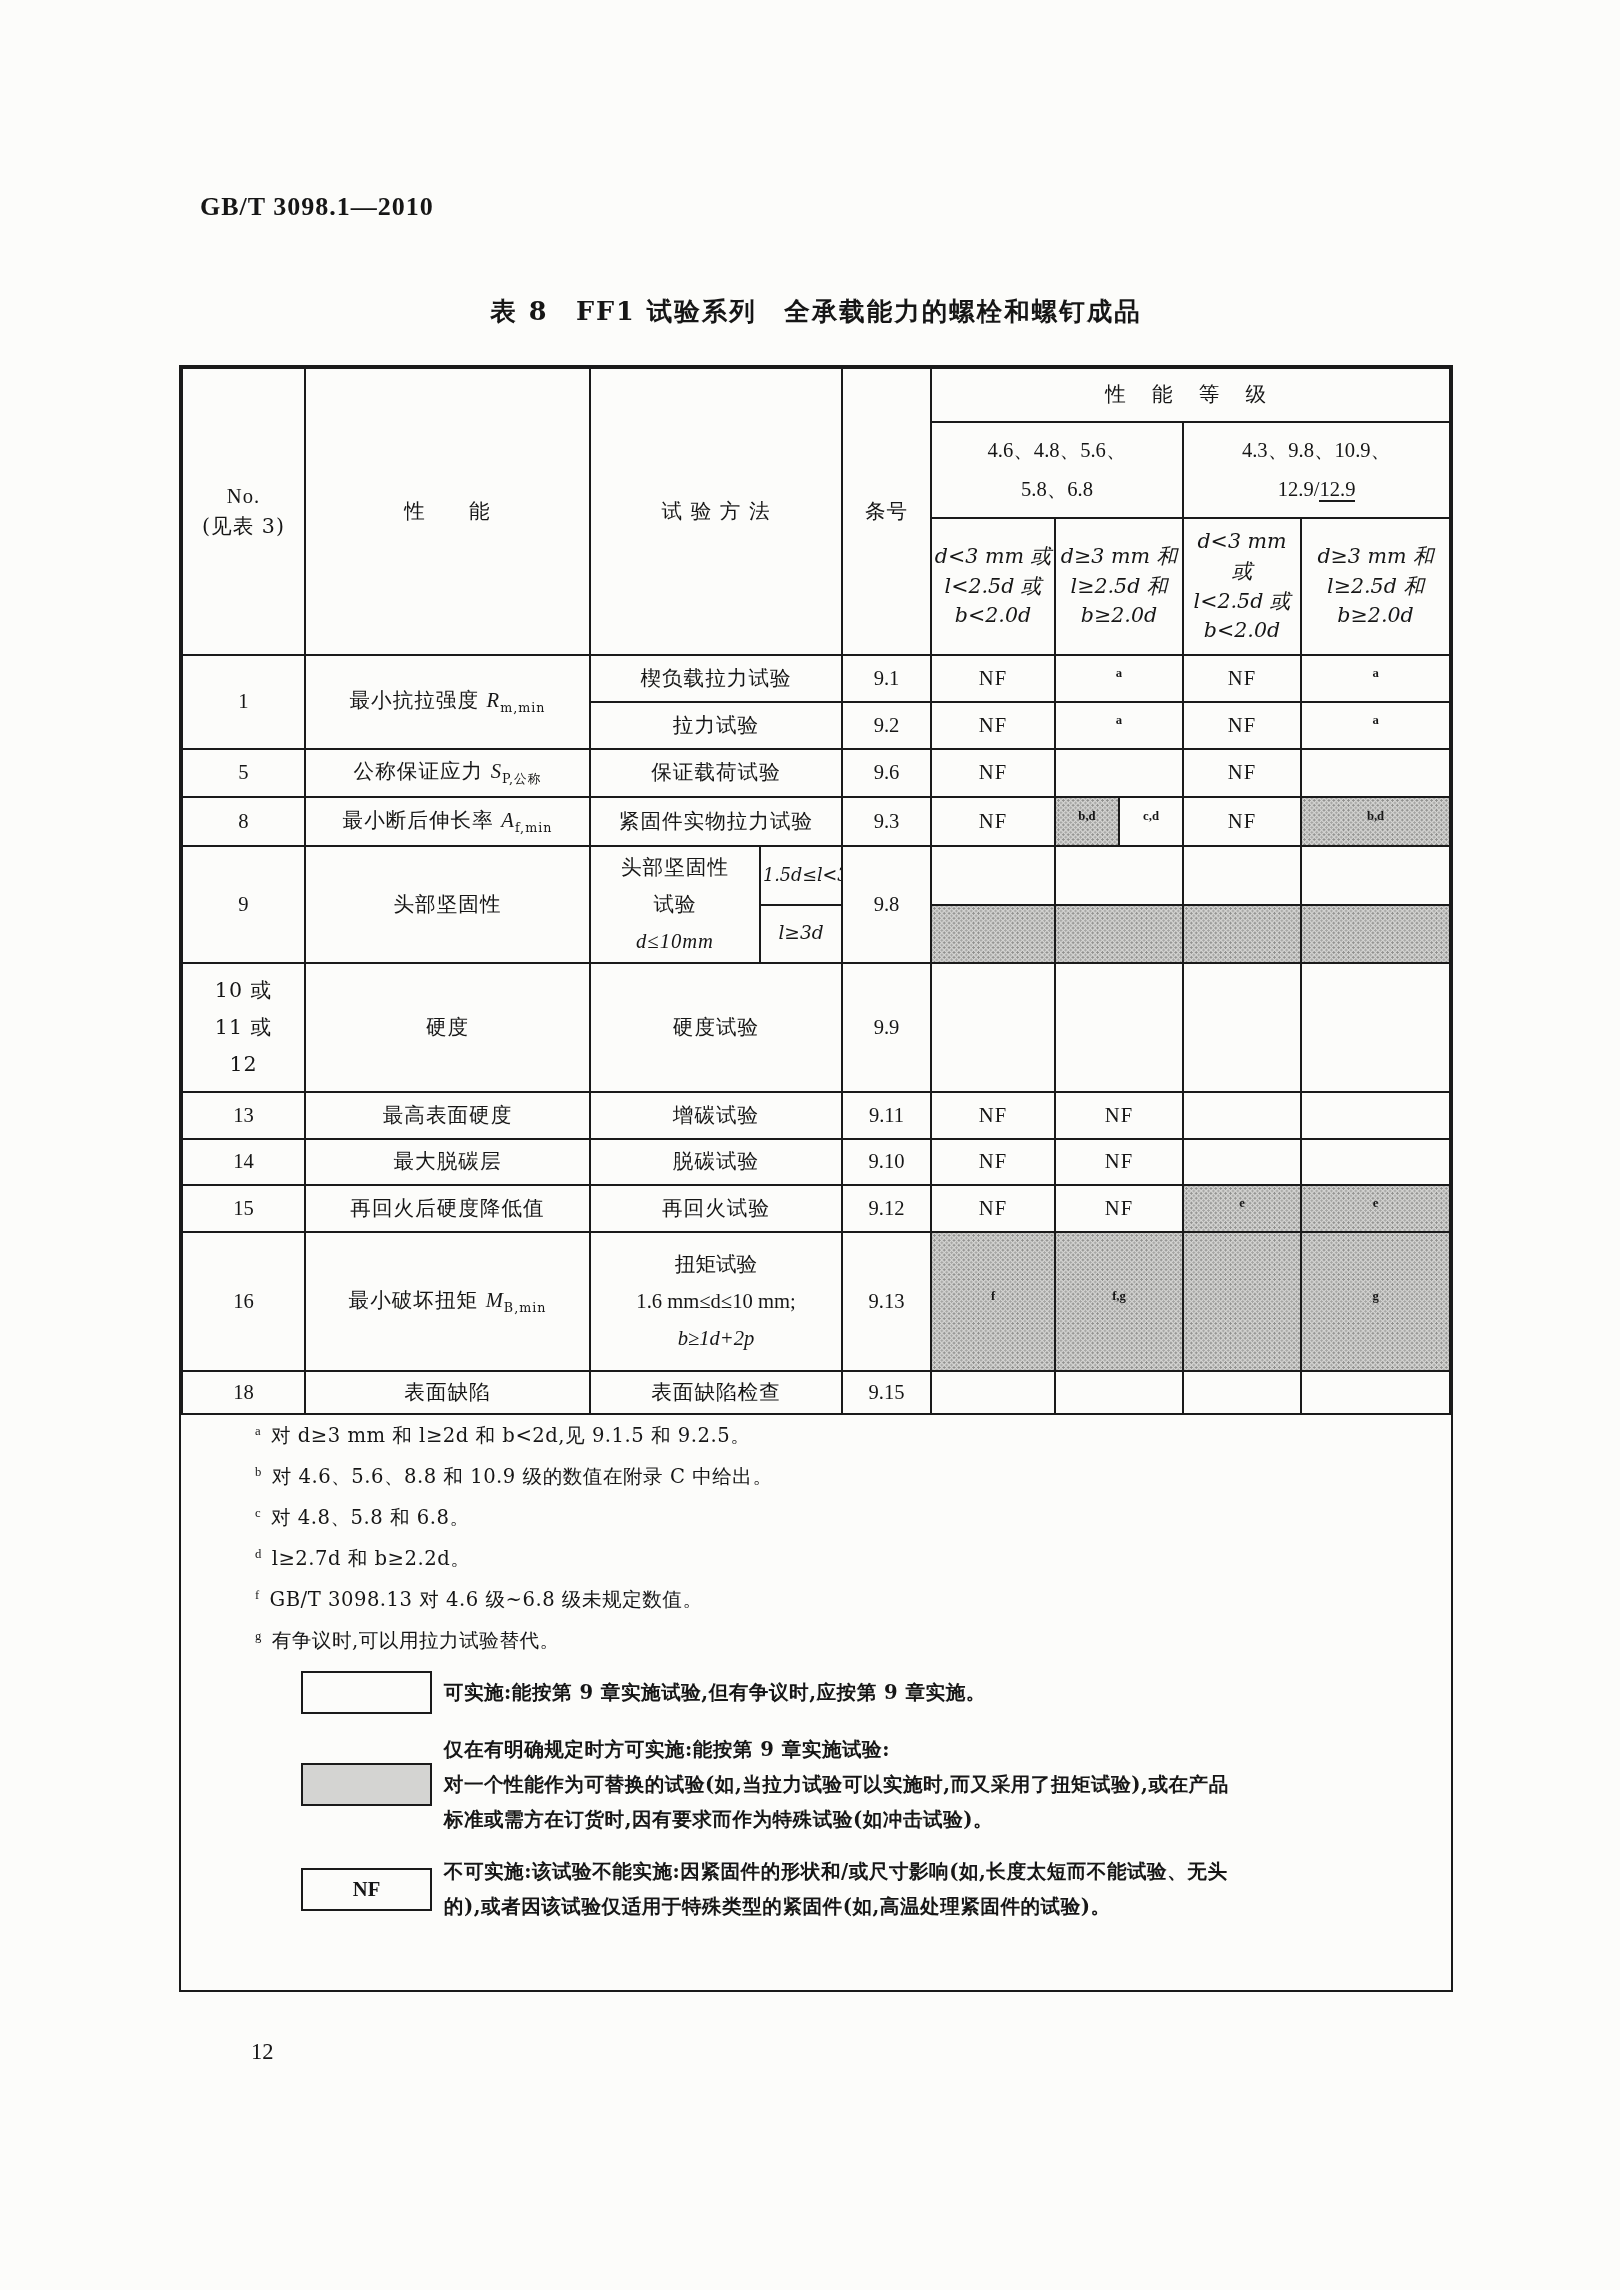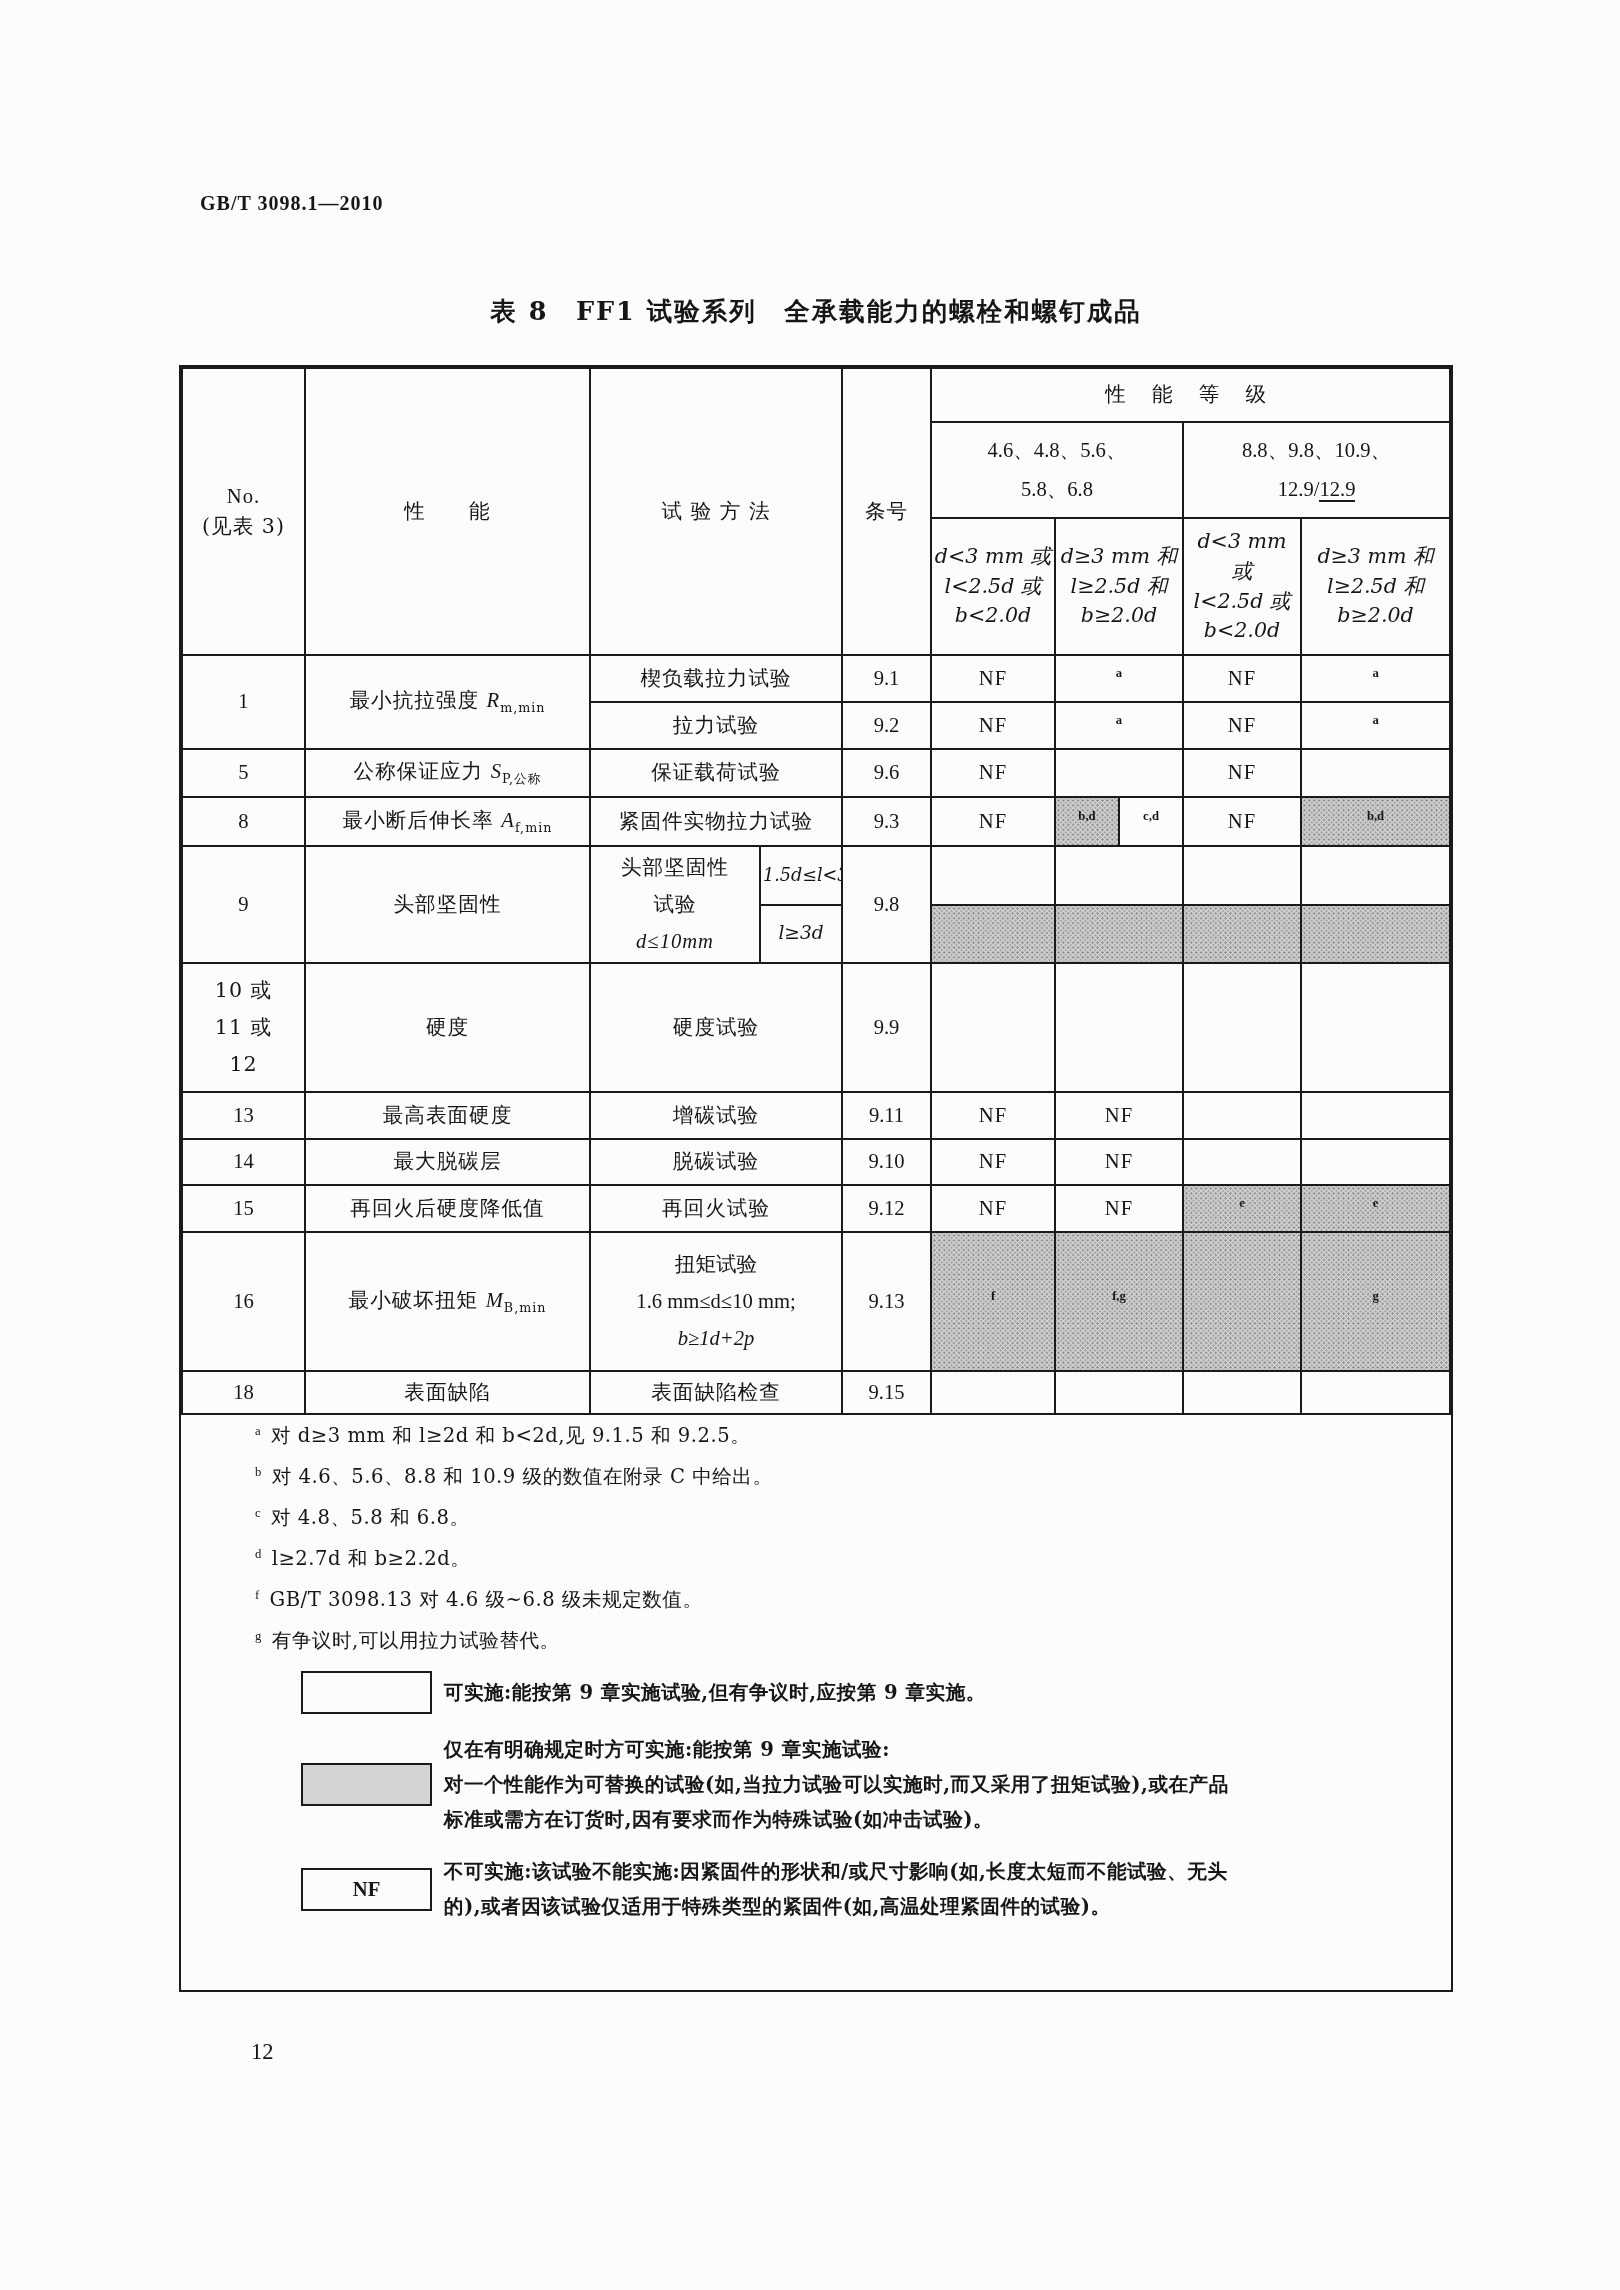--- a/index.html
+++ b/index.html
@@ -7,21 +7,21 @@
   .page{
     position:relative;
     width:1620px;height:2291px;
     background:#fcfcfa;
     font-family:"DejaVu Serif","Liberation Serif",serif;
     color:#161616;
     overflow:hidden;
   }
   .doc-number{
     position:absolute;left:200px;top:192px;
-    font-size:20px;font-weight:bold;
+    font-size:26px;font-weight:bold;
     font-family:"Liberation Serif","DejaVu Serif",serif;
     letter-spacing:1px;
   }
   .table-title{
     position:absolute;left:179px;top:294px;width:1274px;
     text-align:center;font-size:25.5px;font-weight:bold;
     letter-spacing:2px;
   }
   .outer-box{
     position:absolute;left:179px;top:365px;
@@ -122,21 +122,21 @@
         <td rowspan="3" colspan="2" class="cn">试 验 方 法</td>
         <td rowspan="3" class="cn">条号</td>
         <td colspan="5" class="grade-head">性 能 等 级</td>
       </tr>
       <tr style="height:96px">
         <td colspan="3">
           <div class="group-line">4.6、4.8、5.6、</div>
           <div class="group-line">5.8、6.8</div>
         </td>
         <td colspan="2">
-          <div class="group-line">8.8、9.8、10.9、</div>
+          <div class="group-line">4.3、9.8、10.9、</div>
           <div class="group-line"><span>12.9/</span><span class="uline">12.9</span></div>
         </td>
       </tr>
       <tr style="height:137px">
         <td class="cond">
           <div>d&lt;3 mm 或</div>
           <div>l&lt;2.5d 或</div>
           <div>b&lt;2.0d</div>
         </td>
         <td colspan="2" class="cond">

